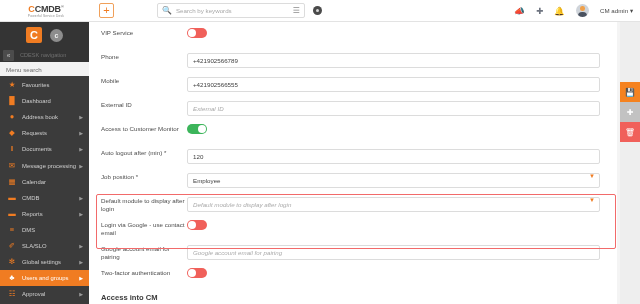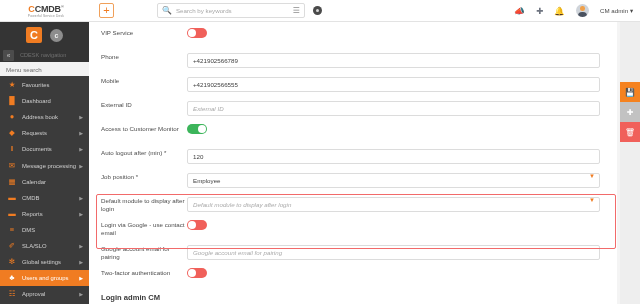--- a/index.html
+++ b/index.html
@@ -371,21 +371,21 @@
         </div>
         <div class="frow">
           <div class="flabel"><span>Two-factor authentication</span></div>
           <div class="fctl">
             <div class="toggle off">
               <div class="knob"></div>
             </div>
           </div>
         </div>
         <div class="sect">
-          <div class="sect-title">Login admin CM</div>
+          <div class="sect-title">Access into CM</div>
         </div>
       </div>
     <div class="highlight-box"></div>
   </div>
 
   <div class="scroll-col"></div>
 
   <div class="rail">
     <div class="rail-btn rail-save">💾</div>
     <div class="rail-btn rail-add">✚</div>

